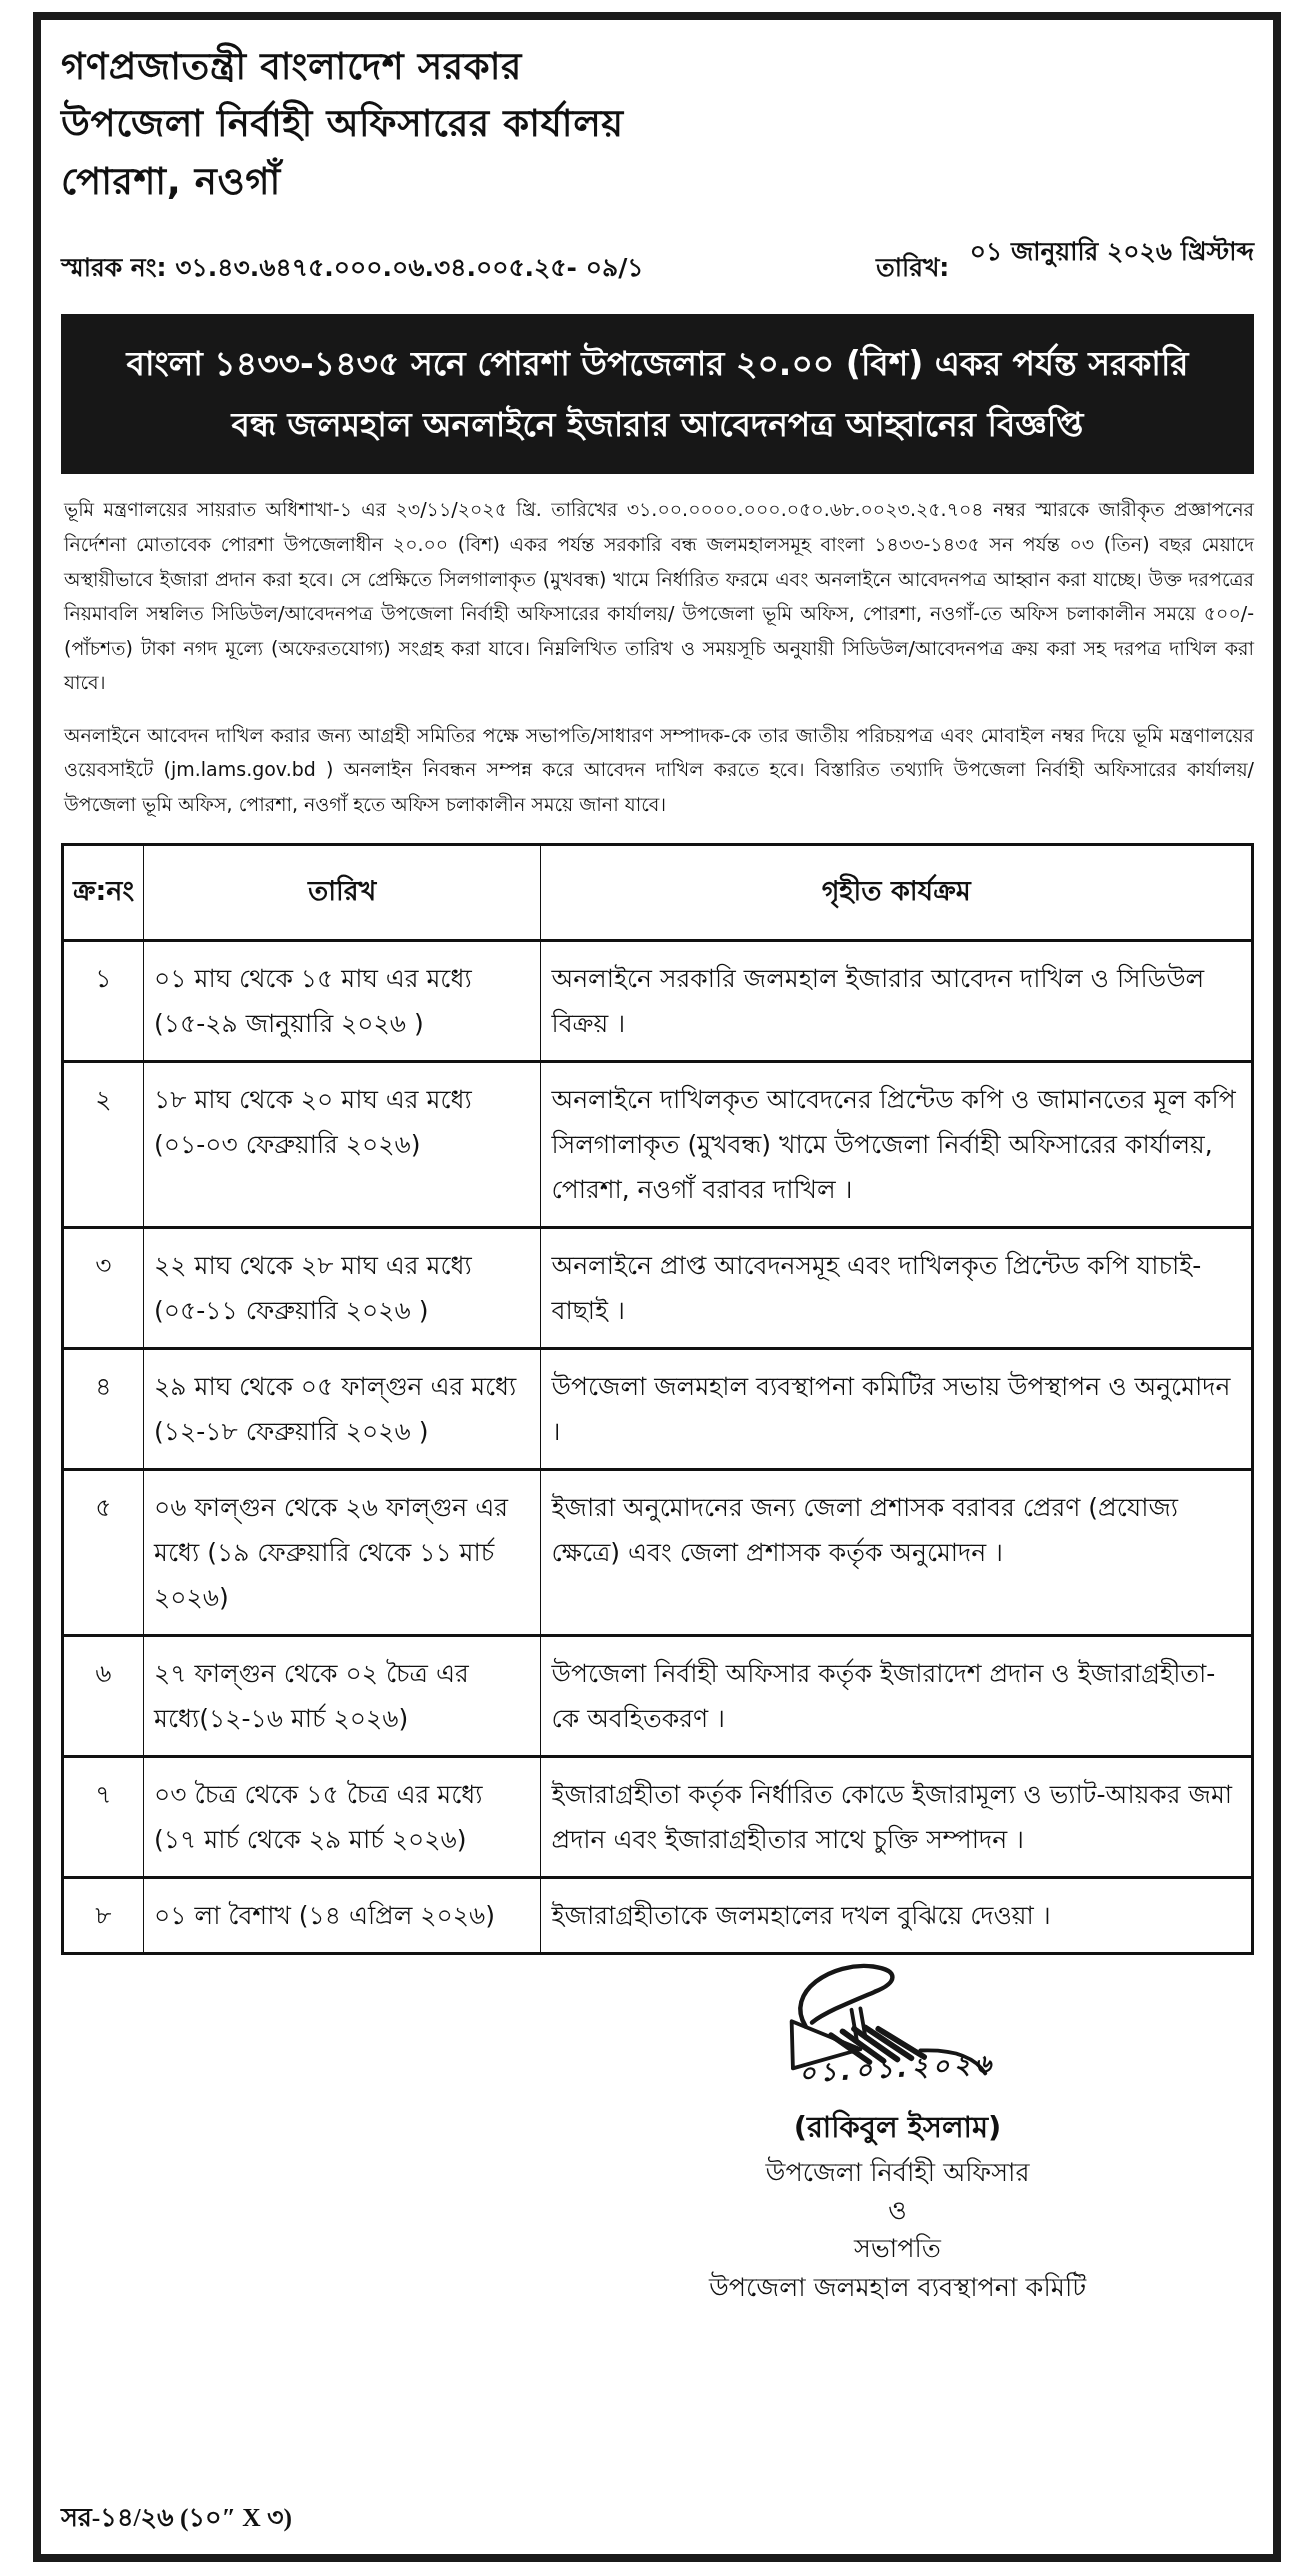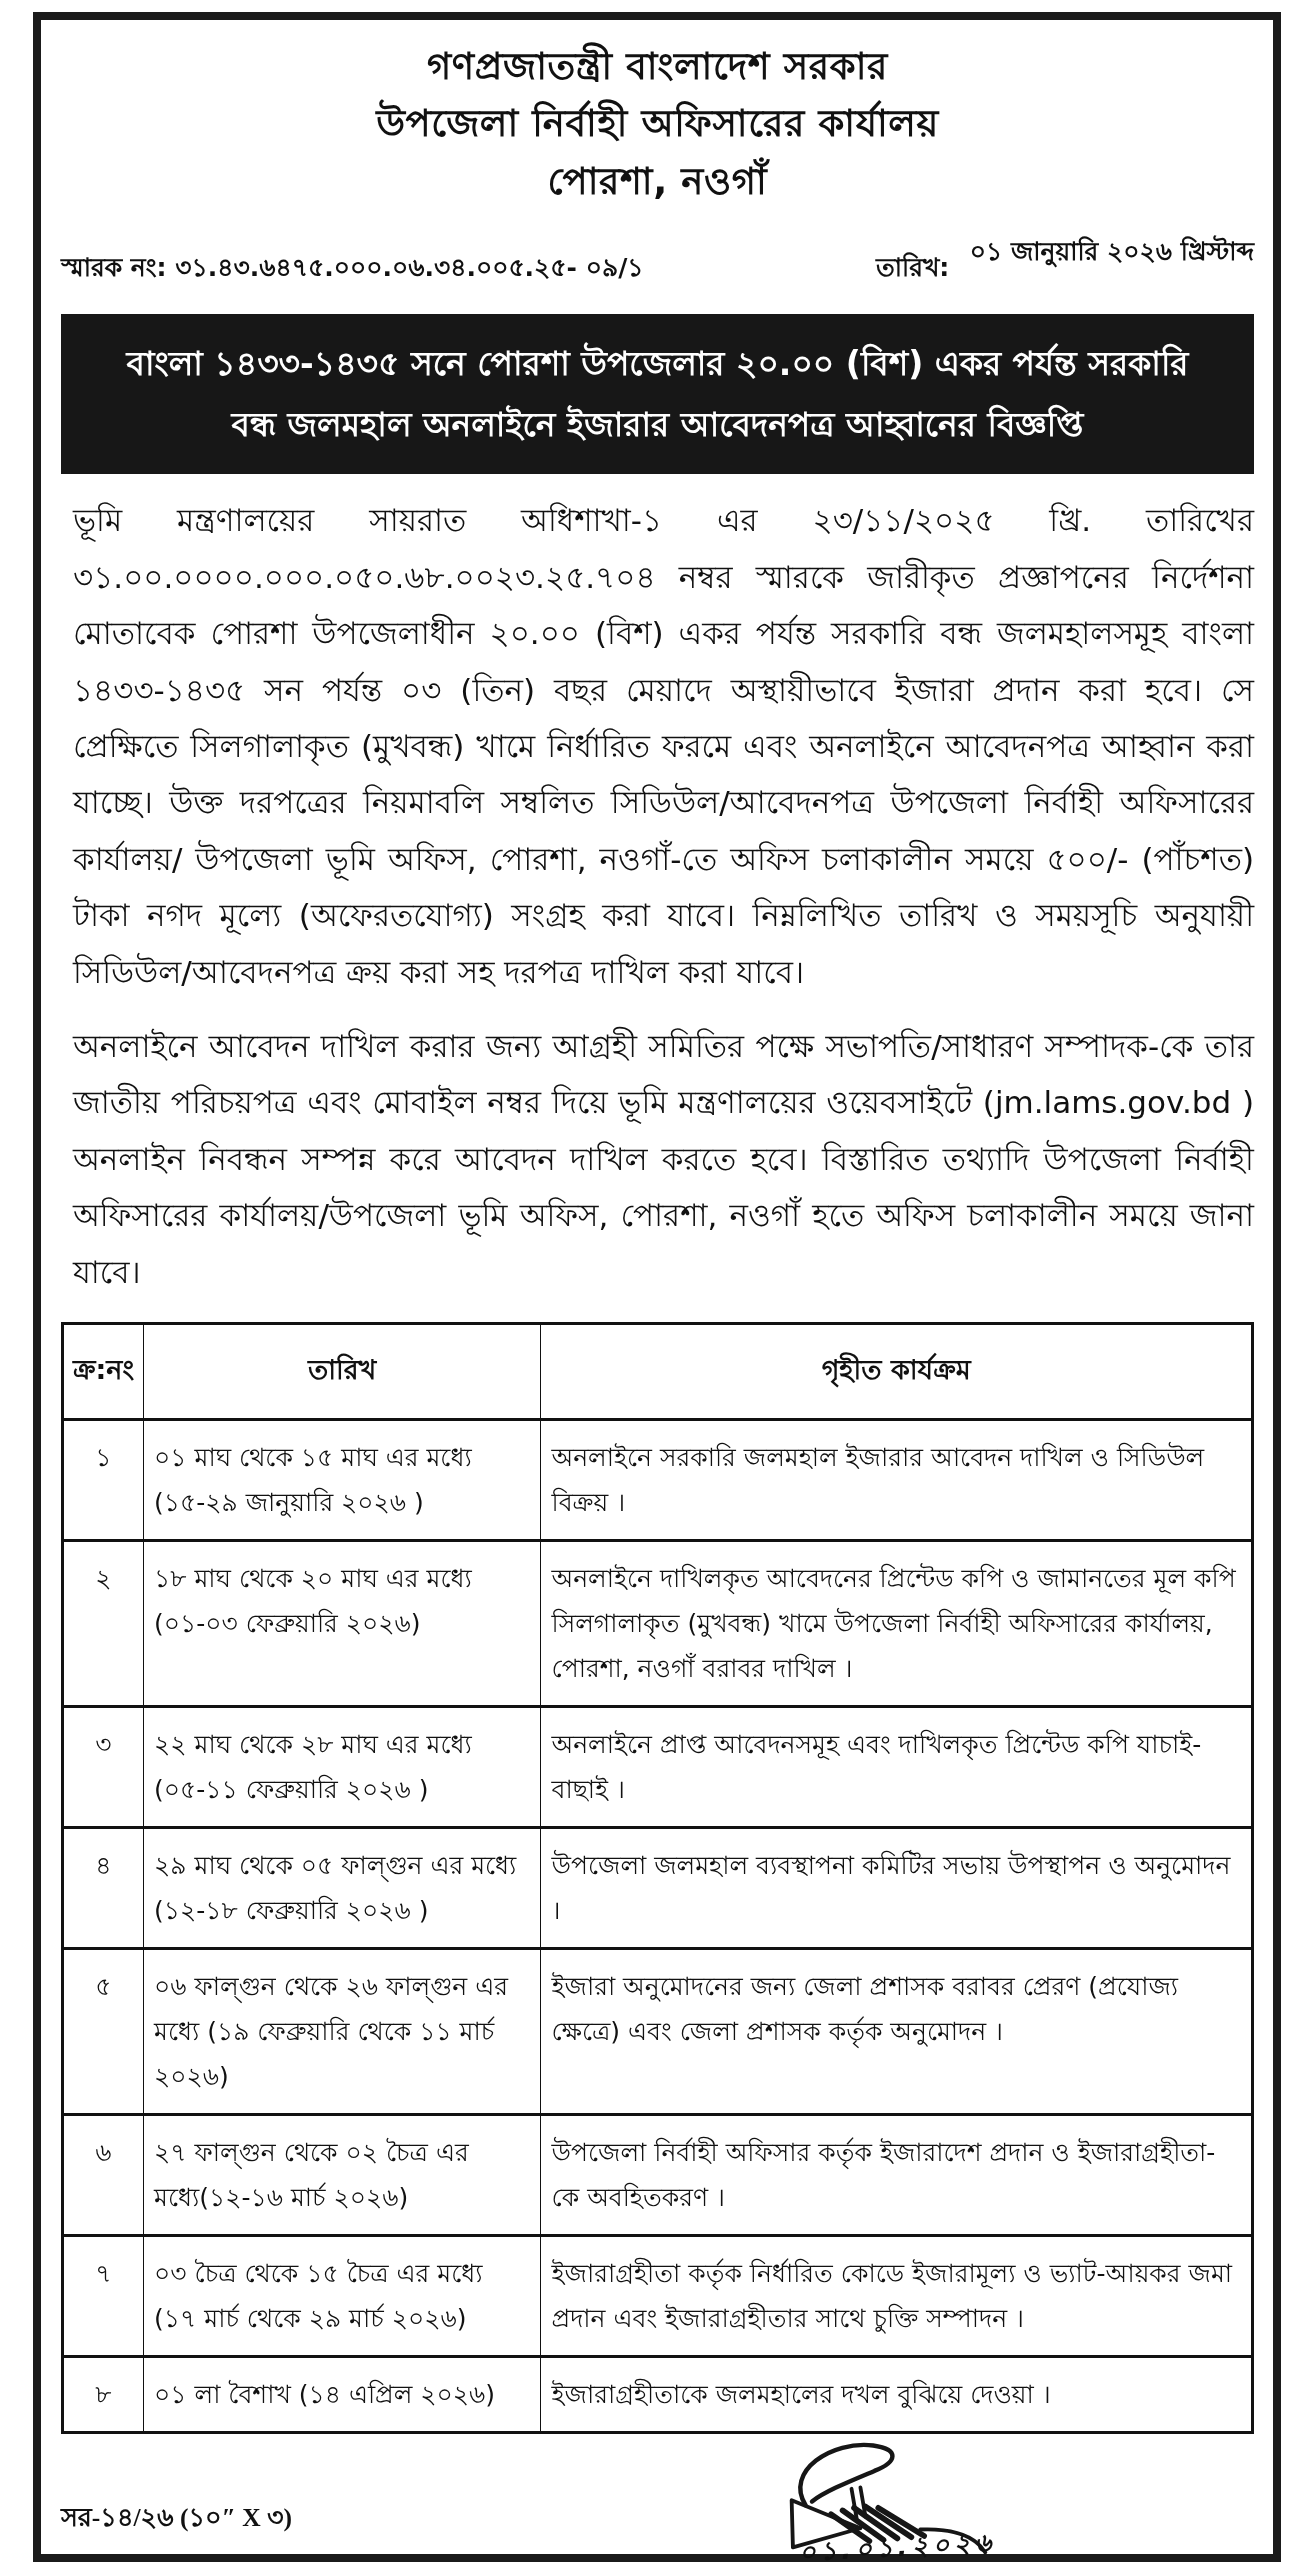--- a/index.html
+++ b/index.html
@@ -8,21 +8,21 @@
     font-family:"DejaVu Sans","Liberation Sans",sans-serif;color:#111111;
     overflow:hidden;
   }
   .page-frame{
     position:absolute;left:33px;top:11.5px;right:33px;bottom:14px;
     border:8.3px solid #1b1b1b;box-sizing:border-box;pointer-events:none;
   }
   .content{
     position:relative;margin:29px 61px 0 61px;width:1193px;box-sizing:border-box;
   }
-  .office-header{ text-align:center; margin-top:38px; }
+  .office-header{ margin-top:38px; }
   .office-header .line{
     font-size:37px;font-weight:700;line-height:1.55;letter-spacing:0.6px;
   }
   .memo-row{
     display:flex;justify-content:space-between;align-items:flex-start;
     margin-top:21.7px;font-size:25px;font-weight:700;
   }
   .memo-number{padding-top:16.6px;}
   .date-block{display:flex;gap:16.6px;max-width:484px;}
   .date-label{padding-top:16.6px;white-space:nowrap;}
@@ -30,21 +30,21 @@
   .date-bn{
     border-bottom:2.5px solid #111;padding:0 9px 5.1px 9px;margin-bottom:6.4px;white-space:nowrap;
   }
   .date-en{white-space:nowrap;padding-left:3.8px;}
   .notice-banner{
     margin-top:23px;background:#171717;color:#ffffff;text-align:center;
     padding:19px 9px;font-weight:700;
   }
   .notice-banner .b-line{font-size:33px;line-height:1.85;}
   .body-para{
-    margin:18px 0 0 12px;font-size:31px;line-height:1.82;text-align:justify;
+    margin:18px 0 0 3px;font-size:19px;line-height:1.82;text-align:justify;
   }
   table.schedule{
     width:100%;border-collapse:collapse;margin-top:21.7px;
     border:3.8px solid #111;
   }
   table.schedule th{
     font-size:27px;font-weight:700;text-align:center;
     padding:24px 2px;border:1.9px solid #111;border-bottom:3.8px solid #111;
   }
   table.schedule td{

